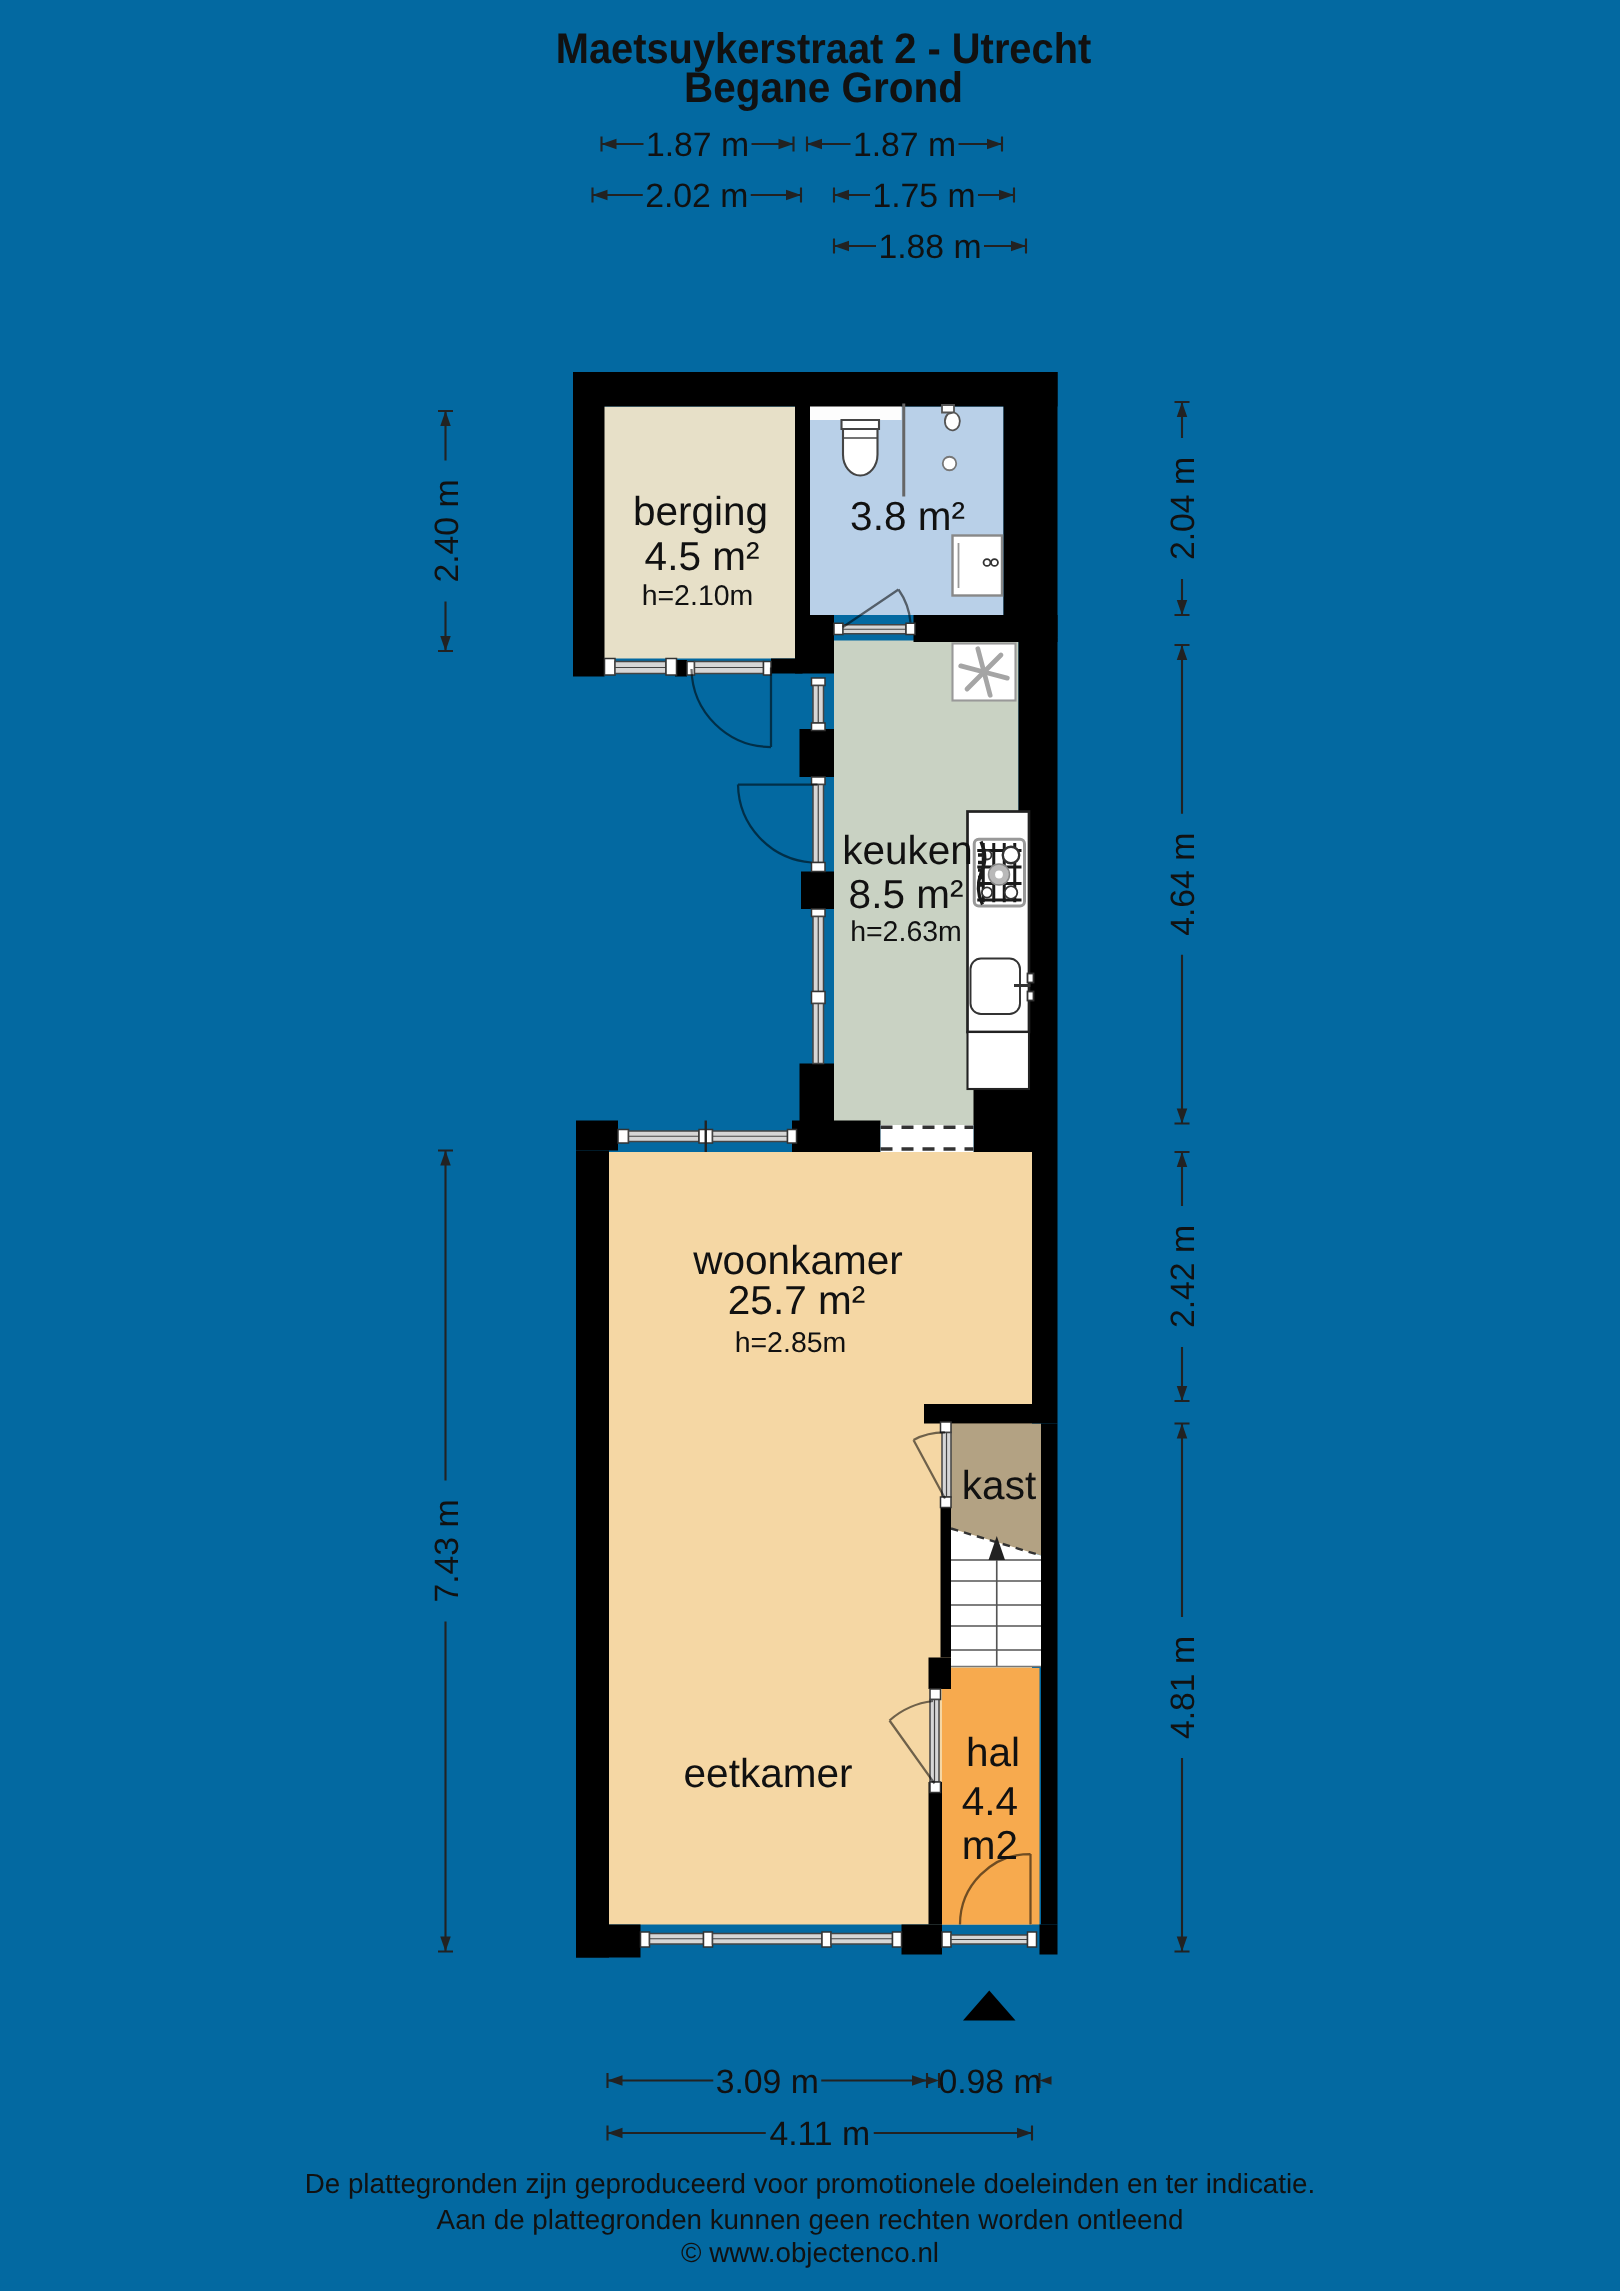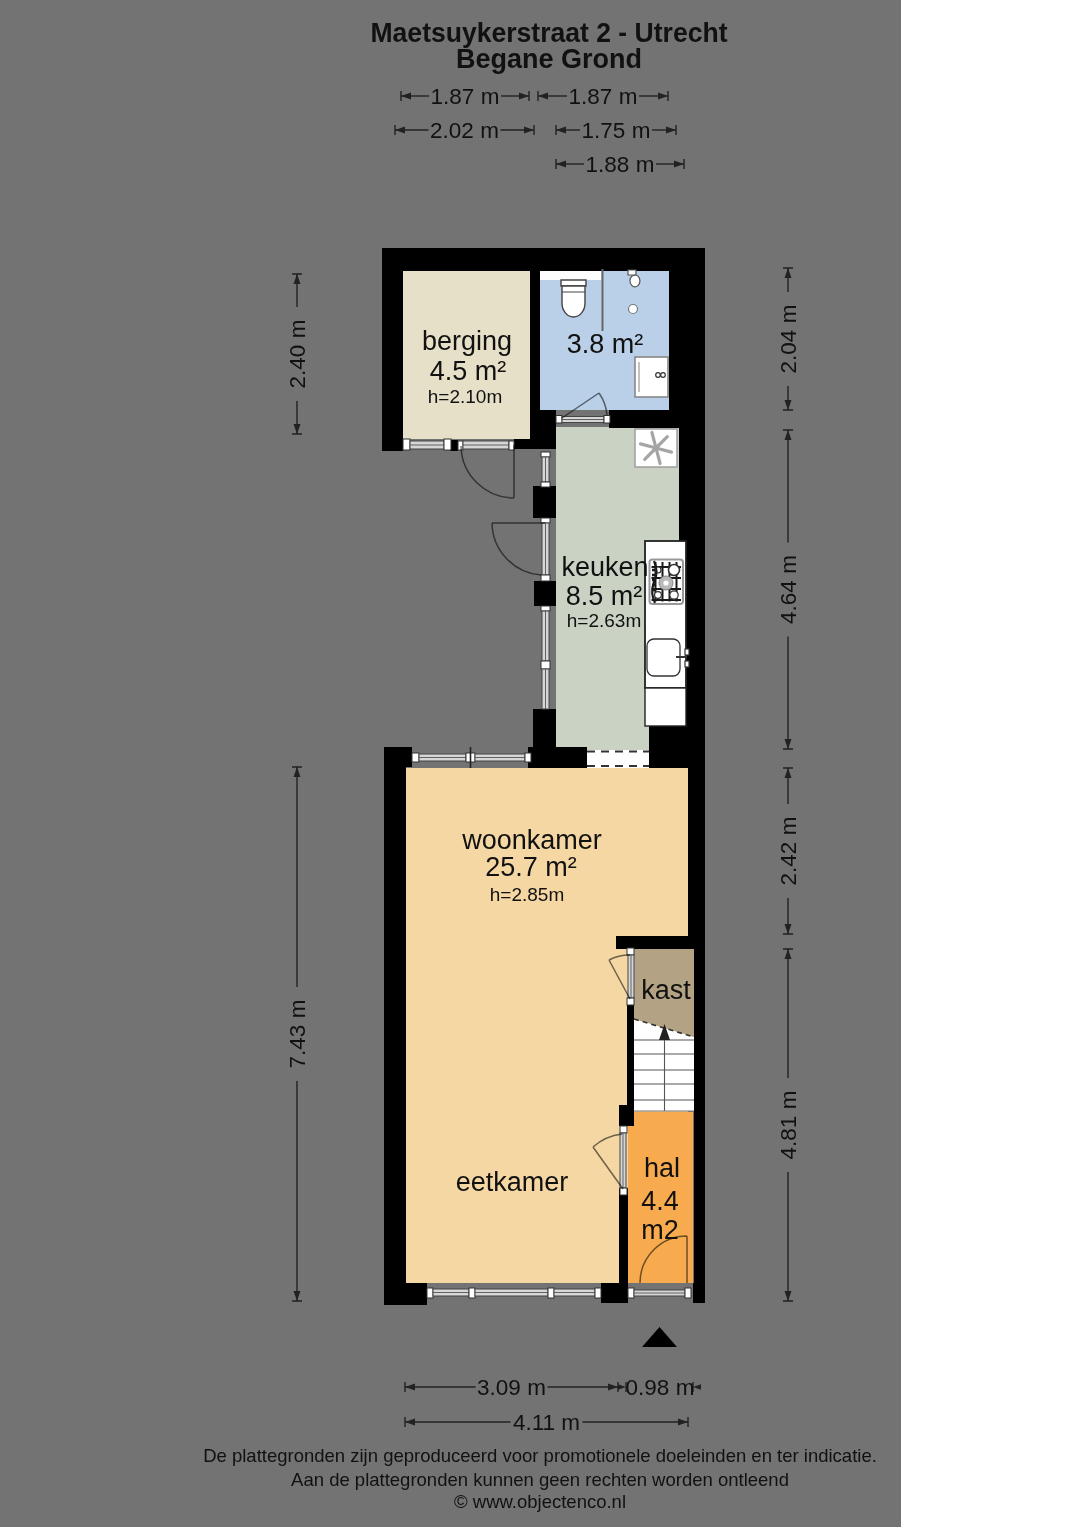--- a/index.html
+++ b/index.html
@@ -1,14 +1,14 @@
 <!DOCTYPE html>
 <html><head><meta charset="utf-8"><style>
 html,body{margin:0;padding:0;background:#fff;}
-#page{position:relative;width:901px;height:1527px;background:#737373;overflow:hidden;font-family:"Liberation Sans",sans-serif;}
+#page{position:relative;width:1080px;height:1527px;background:#0369a1;overflow:hidden;font-family:"Liberation Sans",sans-serif;}
 svg{position:absolute;left:0;top:0;}
 svg text{font-family:"Liberation Sans",sans-serif;fill:#111;}
 </style></head><body>
 <div id="page">
 <svg width="1080" height="1527" viewBox="0 0 1080 1527">
 
 <text x="549" y="42" font-size="28.5px" font-weight="bold" text-anchor="middle" textLength="357" lengthAdjust="spacingAndGlyphs">Maetsuykerstraat 2 - Utrecht</text>
 
 <text x="549" y="68" font-size="28.5px" font-weight="bold" text-anchor="middle" textLength="186" lengthAdjust="spacingAndGlyphs">Begane Grond</text>
 

